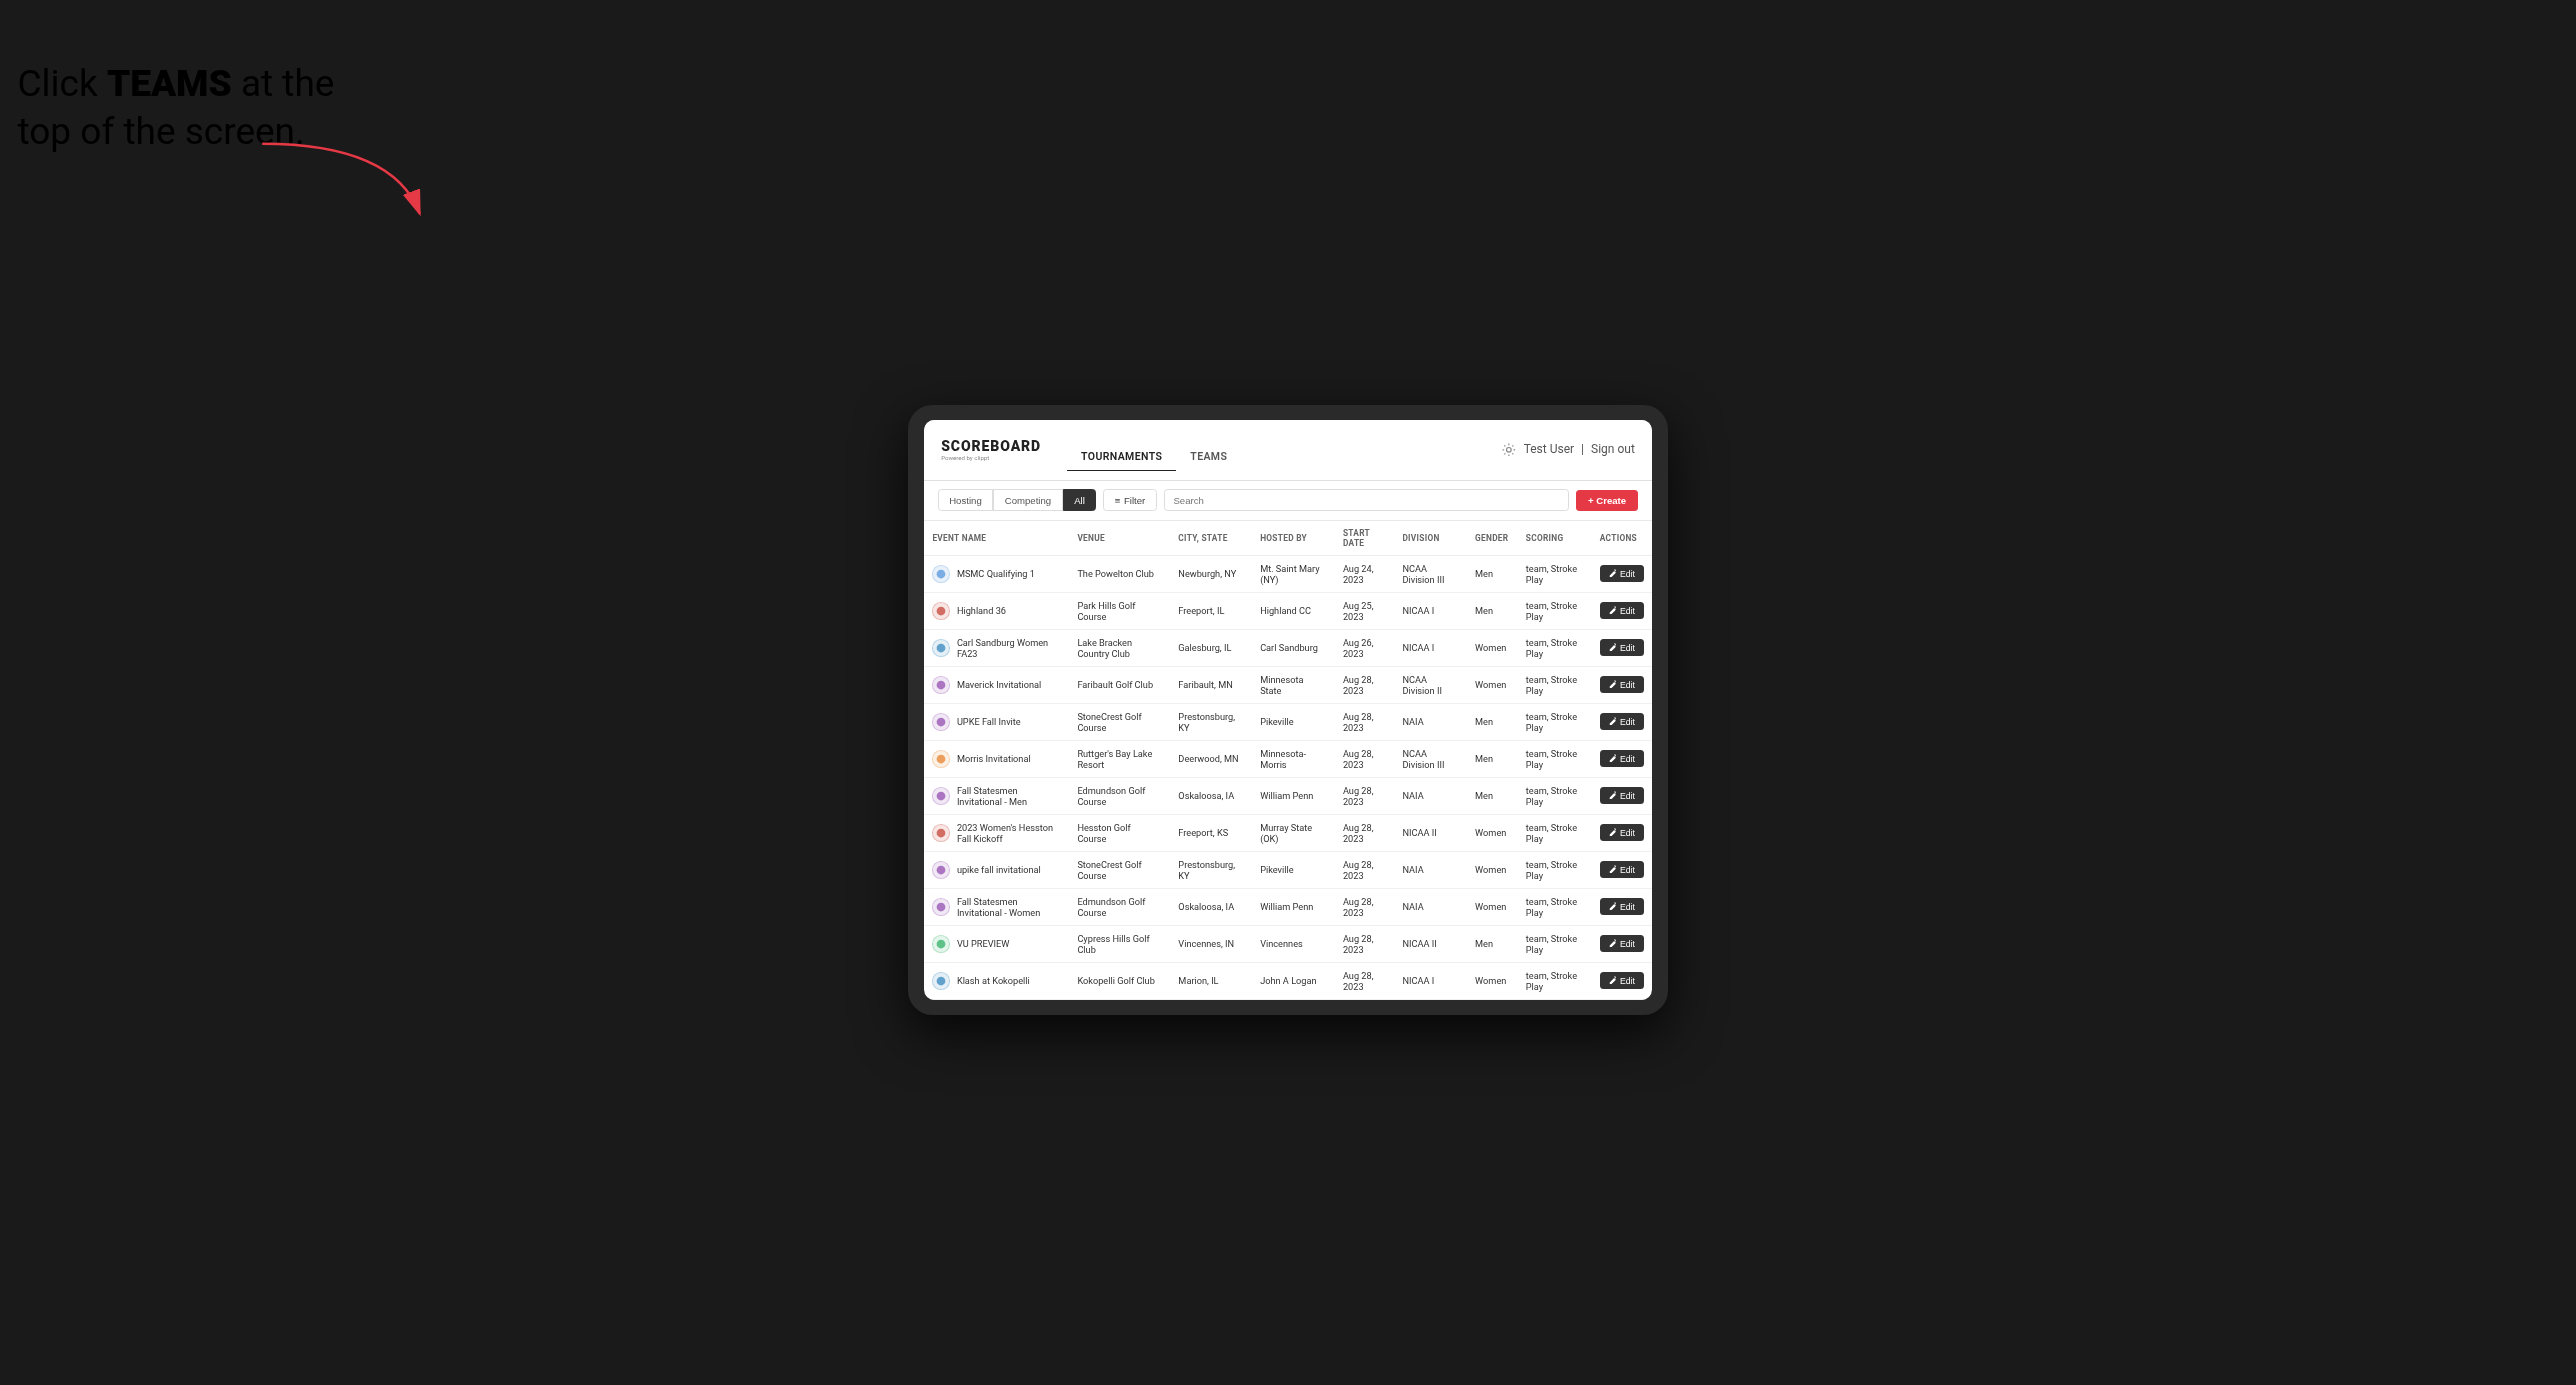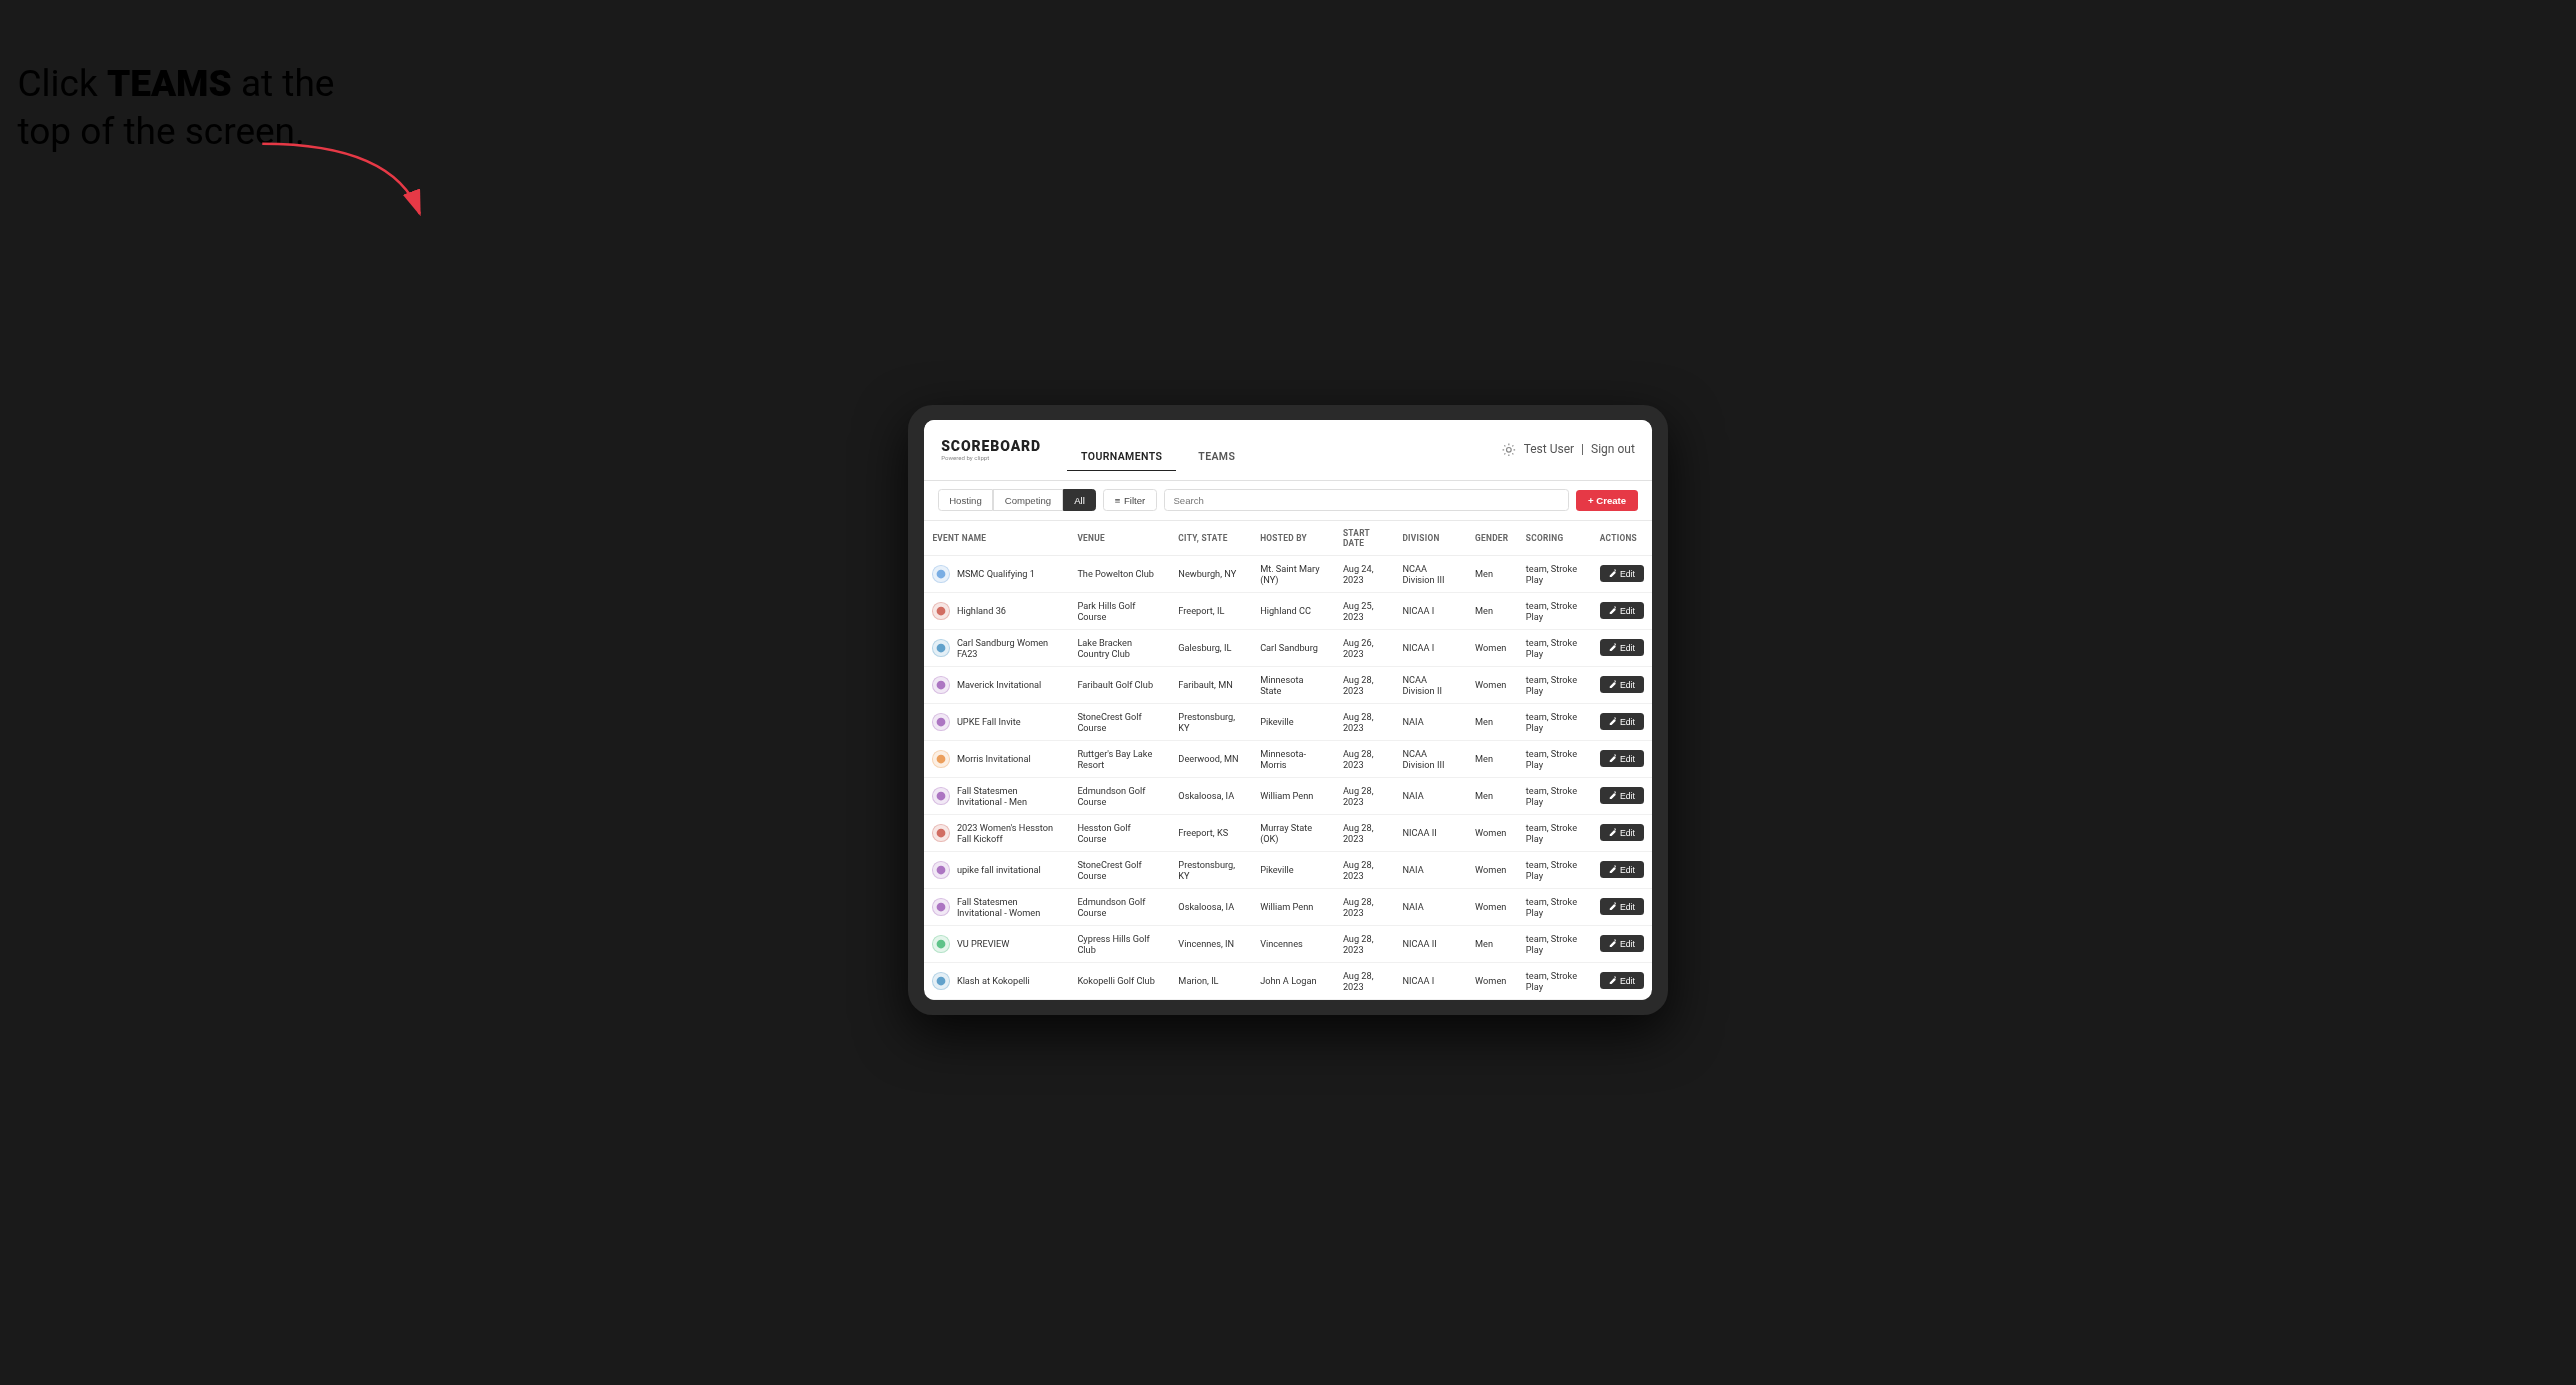--- a/index.html
+++ b/index.html
@@ -71,21 +71,21 @@
       color: #222;
       text-transform: uppercase;
     }
     .logo-sub {
       font-size: 6.1px;
       color: #888;
     }
 
     .nav-tabs {
       display: flex;
-      gap: 8px;
+      gap: 0;
       flex: 1;
       margin-top: 14px;
     }
 
     .nav-tab {
       padding: 7px 14px;
       font-size: 10.5px;
       font-weight: 600;
       color: #555;
       cursor: pointer;

